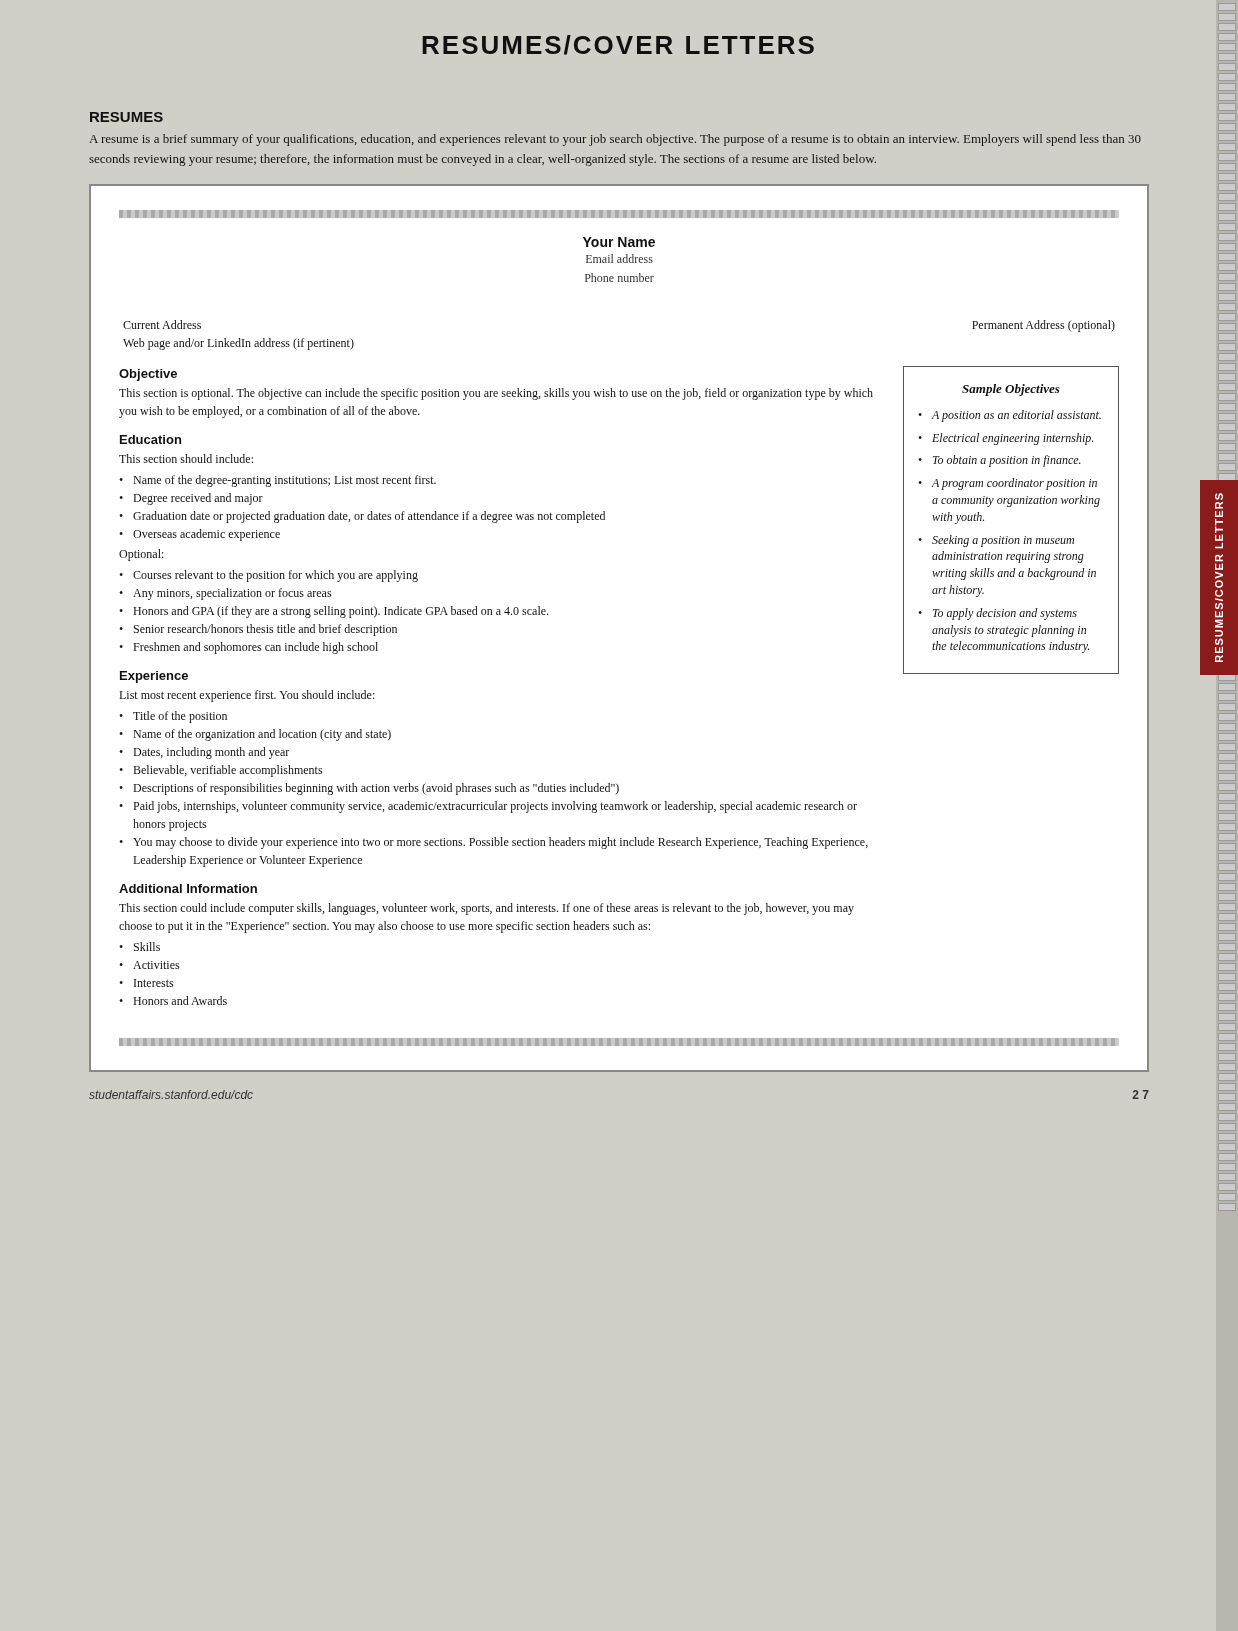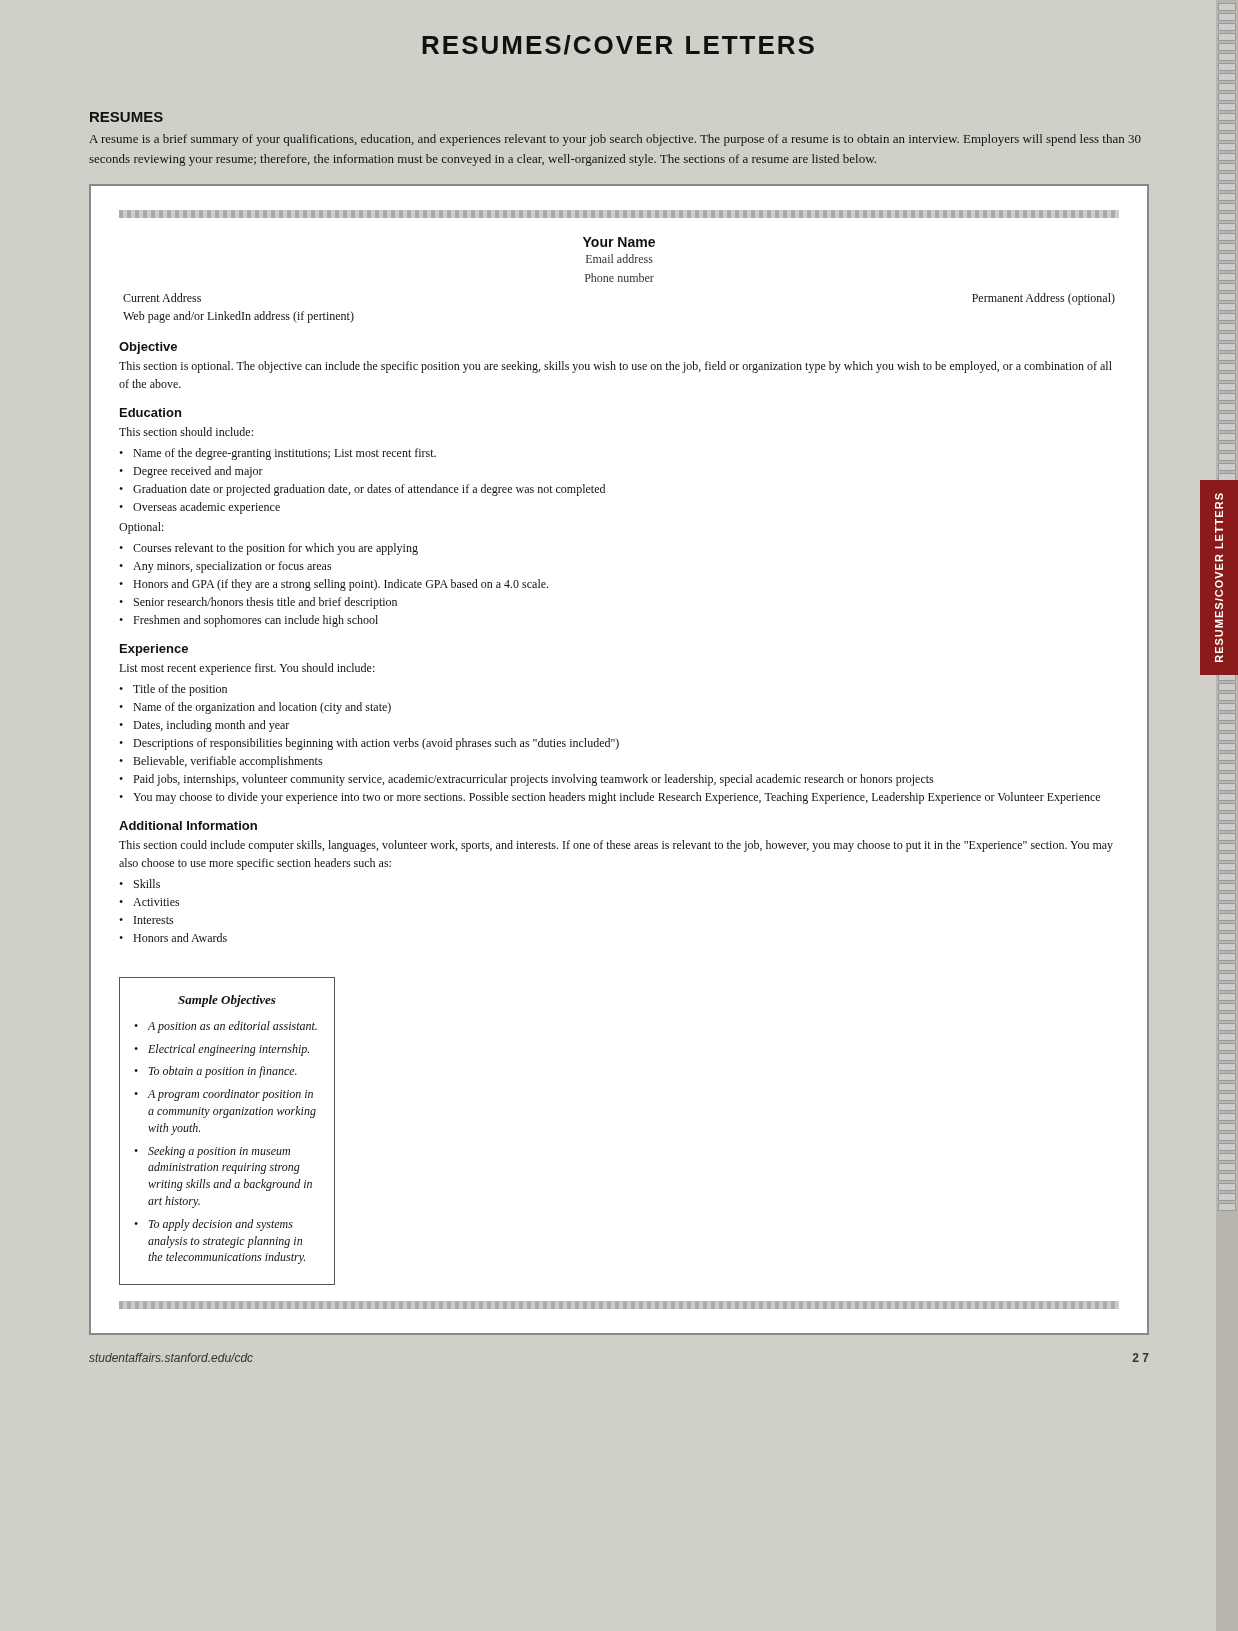--- a/index.html
+++ b/index.html
@@ -105,21 +105,21 @@
         90deg,
         #aaa 0px, #aaa 4px,
         #ccc 4px, #ccc 8px
       );
       margin-bottom: 16px;
     }
 
     
     .resume-header {
       text-align: center;
-      margin-bottom: 1px;
+      margin-bottom: 28px;
     }
 
     .resume-name {
       font-size: 14px;
       font-weight: bold;
       font-family: Arial, sans-serif;
     }
 
     .resume-contact {
       font-size: 12px;
@@ -139,21 +139,20 @@
     .address-left, .address-right {
       font-size: 12px;
       line-height: 1.5;
     }
 
     
     .two-col {
       display: flex;
       gap: 18px;
       align-items: flex-start;
-      flex-direction: column;
     }
 
     .left-col {
       flex: 1 1 auto;
       min-width: 0;
     }
 
     .right-col {
       width: 216px;
       flex-shrink: 0;
@@ -480,22 +479,22 @@
             </ul>
           </div>
 
           <div class="resume-section">
             <div class="resume-section-title">Experience</div>
             <p>List most recent experience first. You should include:</p>
             <ul>
               <li>Title of the position</li>
               <li>Name of the organization and location (city and state)</li>
               <li>Dates, including month and year</li>
+              <li>Believable, verifiable accomplishments</li>
               <li>Descriptions of responsibilities beginning with action verbs (avoid phrases such as "duties included")</li>
-              <li>Believable, verifiable accomplishments</li>
               <li>Paid jobs, internships, volunteer community service, academic/extracurricular projects involving teamwork or leadership, special academic research or honors projects</li>
               <li>You may choose to divide your experience into two or more sections. Possible section headers might include Research Experience, Teaching Experience, Leadership Experience or Volunteer Experience</li>
             </ul>
           </div>
 
           <div class="resume-section">
             <div class="resume-section-title">Additional Information</div>
             <p>This section could include computer skills, languages, volunteer work, sports, and interests. If one of these areas is relevant to the job, however, you may choose to put it in the "Experience" section. You may also choose to use more specific section headers such as:</p>
             <ul>
               <li>Skills</li>

